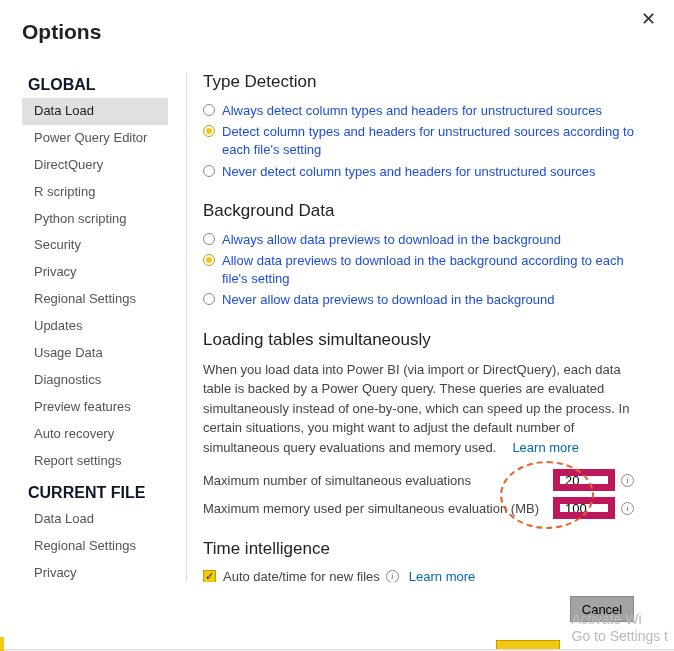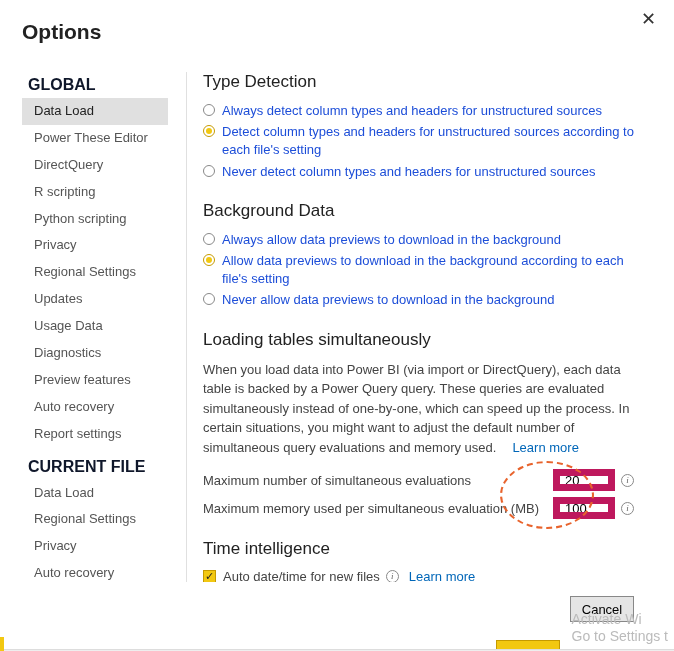--- a/index.html
+++ b/index.html
@@ -179,21 +179,21 @@
   .footer {
     display: flex;
     justify-content: flex-end;
     gap: 10px;
     padding: 14px 18px 0 0;
   }
   .btn {
     min-width: 64px;
     height: 26px;
     border: 1px solid #888;
-    background: #e5e5e5;
+    background: #a3a3a3;
     font-family: inherit;
     font-size: 13px;
     cursor: pointer;
   }
   .btn-primary {
     background: #f2c811;
     border-color: #c59a00;
     margin-top: 44px;
   }
   .watermark {
@@ -223,24 +223,25 @@
 
 <div class="window">
   <span class="close-btn">✕</span>
   <div class="title">Options</div>
 
   <div class="body">
     <div class="sidebar">
       <div class="sidebar-scroll" id="sidebar-scroll">
           <div class="section-header">GLOBAL</div>
           <div class="nav-item selected">Data Load</div>
-          <div class="nav-item">Power These Editor</div>
+          <div class="nav-item">Power Query Editor</div>
           <div class="nav-item">DirectQuery</div>
           <div class="nav-item">R scripting</div>
           <div class="nav-item">Python scripting</div>
+          <div class="nav-item">Security</div>
           <div class="nav-item">Privacy</div>
           <div class="nav-item">Regional Settings</div>
           <div class="nav-item">Updates</div>
           <div class="nav-item">Usage Data</div>
           <div class="nav-item">Diagnostics</div>
           <div class="nav-item">Preview features</div>
           <div class="nav-item">Auto recovery</div>
           <div class="nav-item">Report settings</div>
           <div class="section-header">CURRENT FILE</div>
           <div class="nav-item">Data Load</div>

